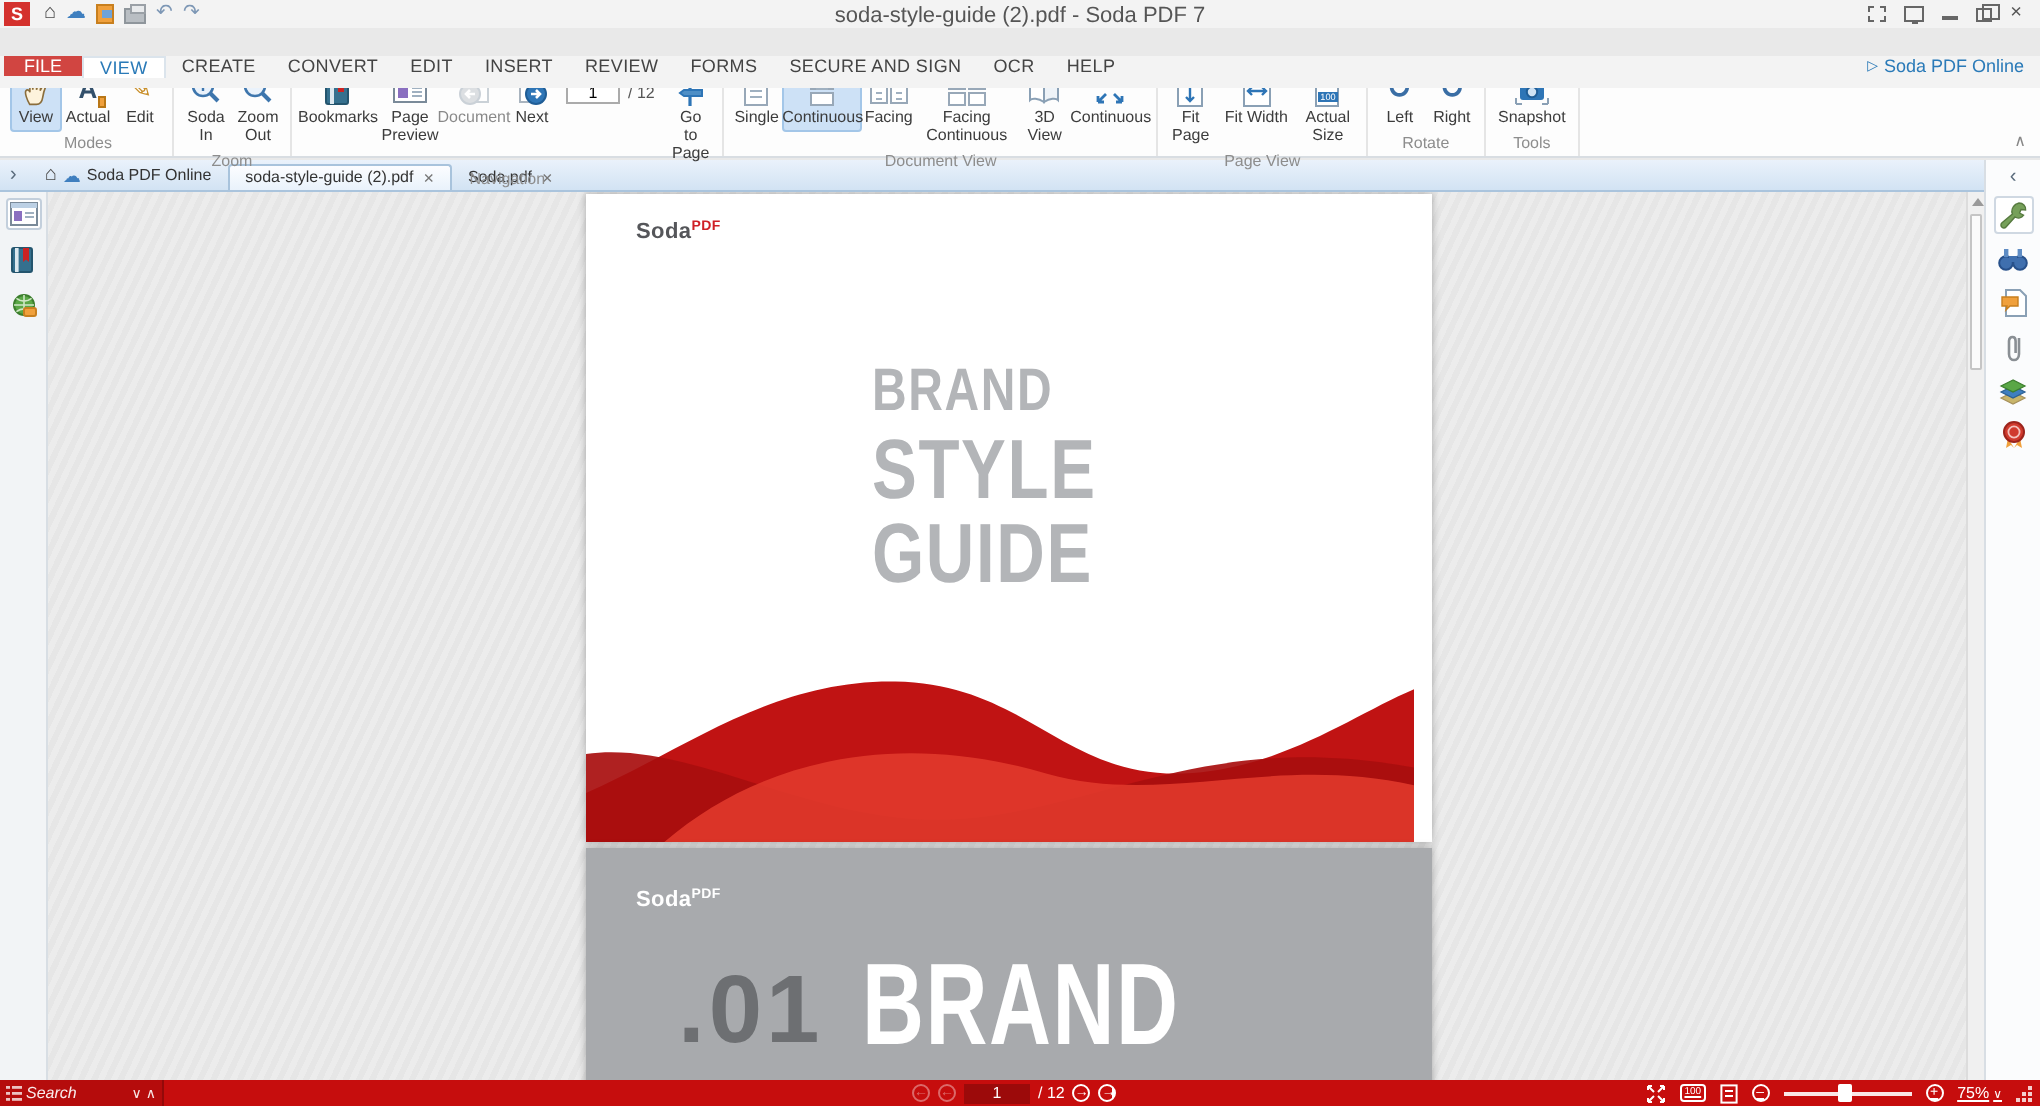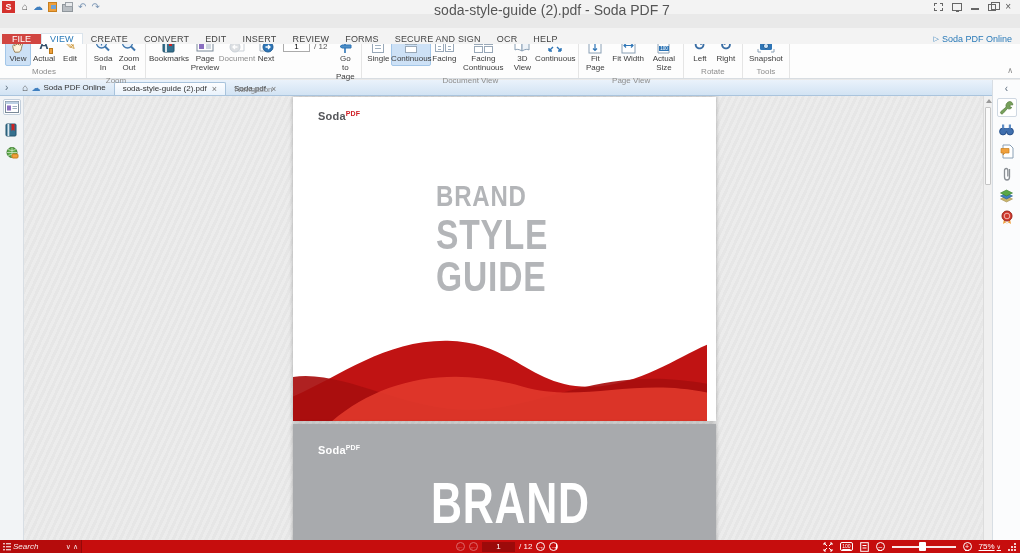--- a/index.html
+++ b/index.html
@@ -11,37 +11,37 @@
   .app-logo { width:13px; height:12px; margin-left:2px; background:#d4312d; color:#fff; font-weight:bold; font-size:9px; text-align:center; line-height:12px; }
   .qat { display:flex; align-items:center; gap:5px; margin-left:7px; }
   .qat .glyph { font-size:10px; line-height:10px; }
   .home-g { color:#4a4a4a; }
   .cloud-g { color:#3f7fbf; }
   .doc-ic { width:9px; height:10px; background:#f0a03c; border:1px solid #c87f1e; position:relative; }
   .doc-ic:after { content:""; position:absolute; right:0; top:2px; left:2px; height:4px; background:#6fa3d8; }
   .print-ic { width:11px; height:8px; background:#b9bec3; border:1px solid #8f969c; position:relative; margin-top:2px; }
   .print-ic:before { content:""; position:absolute; left:2px; top:-3px; width:6px; height:3px; background:#e8eaec; border:1px solid #9aa0a6; }
   .undo-g,.redo-g { color:#7d97b5; font-size:10px; }
-  .window-title { position:absolute; left:50%; transform:translateX(-50%); top:2px; font-size:14px; color:#555; white-space:nowrap;margin-left:42px; }
+  .window-title { position:absolute; left:50%; transform:translateX(-50%); top:2px; font-size:11px; color:#555; white-space:nowrap; }
   .winctl { margin-left:auto; display:flex; align-items:center; gap:9px; margin-right:9px; color:#666; }
   .wc-fs { width:9px; height:8px; position:relative; }
   .wc-fs i { position:absolute; width:3px; height:3px; border:1px solid #666; }
   .wc-fs i:nth-child(1){left:0;top:0;border-right:none;border-bottom:none;}
   .wc-fs i:nth-child(2){right:0;top:0;border-left:none;border-bottom:none;}
   .wc-fs i:nth-child(3){left:0;bottom:0;border-right:none;border-top:none;}
   .wc-fs i:nth-child(4){right:0;bottom:0;border-left:none;border-top:none;}
   .wc-mon { width:10px; height:8px; border:1px solid #666; position:relative; }
   .wc-mon:after { content:""; position:absolute; left:3px; bottom:-2px; width:3px; height:2px; background:#666; }
   .wc-min { width:8px; height:1.5px; background:#666; margin-top:4px; }
   .wc-rest { width:8px; height:7px; border:1px solid #666; position:relative; background:#f3f3f3; }
   .wc-rest:before { content:""; position:absolute; left:2px; top:-3px; width:7px; height:6px; border:1px solid #666; }
   .wc-close { font-size:10px; line-height:10px; color:#555; }
 
   
-  .menubar { position:absolute; top:28px; left:0; right:0; height:16px; background:#f3f3f3; display:flex; align-items:flex-end; z-index:29; }
+  .menubar { position:absolute; top:28px; left:0; right:0; height:16px; background:#f3f3f3; display:flex; align-items:flex-start; z-index:29; }
   .file-btn { margin-left:2px; background:#d14541; color:#fff; padding:0 10px; font-size:9px; display:flex; align-items:center; }
   .mtab { padding:0 8px; display:flex; align-items:center; color:#444; letter-spacing:.2px; }
   .mtab.active { background:#fff; color:#2a7ab8; border:1px solid #dbe4ec; border-bottom:none; }
   .online-link { margin-left:auto; margin-right:8px; display:flex; align-items:center; gap:3px; color:#2a7ab8; }
 
   
   .ribbon { position:absolute; top:30px; left:0; right:0; height:49px; background:#fdfdfd; border-bottom:1px solid #d8dde2; display:flex; align-items:stretch; padding-left:2px; z-index:28; }
   .rgroup { display:flex; flex-direction:column; justify-content:space-between; border-right:1px solid #e5e5e5; padding:2px 3px 1px; }
   .rbtns { display:flex; align-items:flex-start; }
   .rgl { text-align:center; font-size:8px; color:#8d8d8d; padding:1px 0 1px; }
@@ -480,20 +480,21 @@
         <path d="M0,70 C50,48 95,12 158,13 C225,14 243,62 305,60 C355,58 392,30 423,17 L423,95 L0,95 Z" fill="#c01313"></path>
         <path d="M0,50 C55,42 120,90 195,83 C268,76 320,38 423,57 L423,95 L0,95 Z" fill="#a80e0e" opacity="0.92"></path>
         <path d="M40,95 C90,52 160,38 235,60 C295,77 350,50 423,66 L423,95 L40,95 Z" fill="#e13a2c" opacity="0.88"></path>
       </svg>
     </div>
 
     <div class="page page2">
       <div class="brand-logo p2-logo">
         <span>Soda</span><span class="logo-sup">PDF</span>
       </div>
+      <div class="p2-number">.01</div>
       <div class="p2-title">BRAND</div>
     </div>
 
     <div class="scrollbar">
       <div class="sb-up">
           <i></i>
         </div>
       <div class="sb-thumb"></div>
     </div>
   </div>

